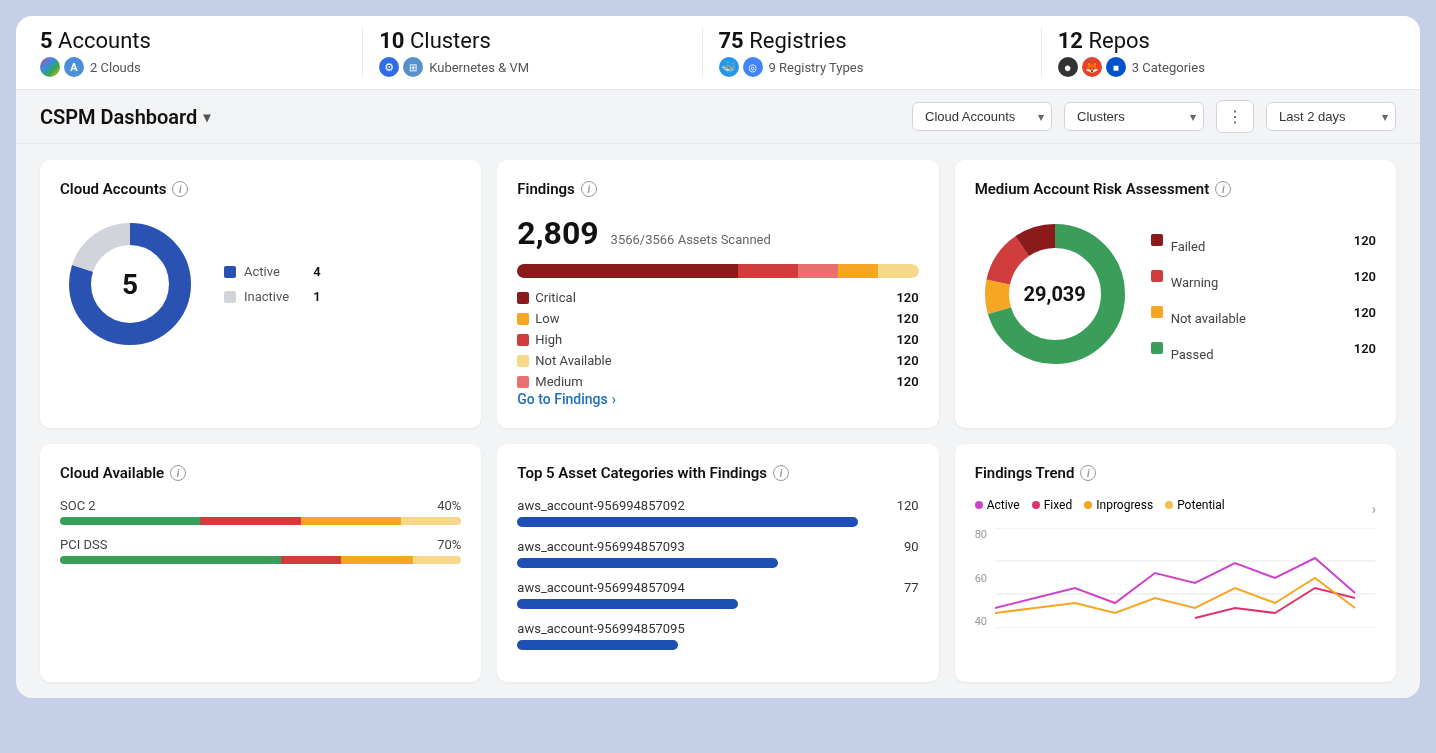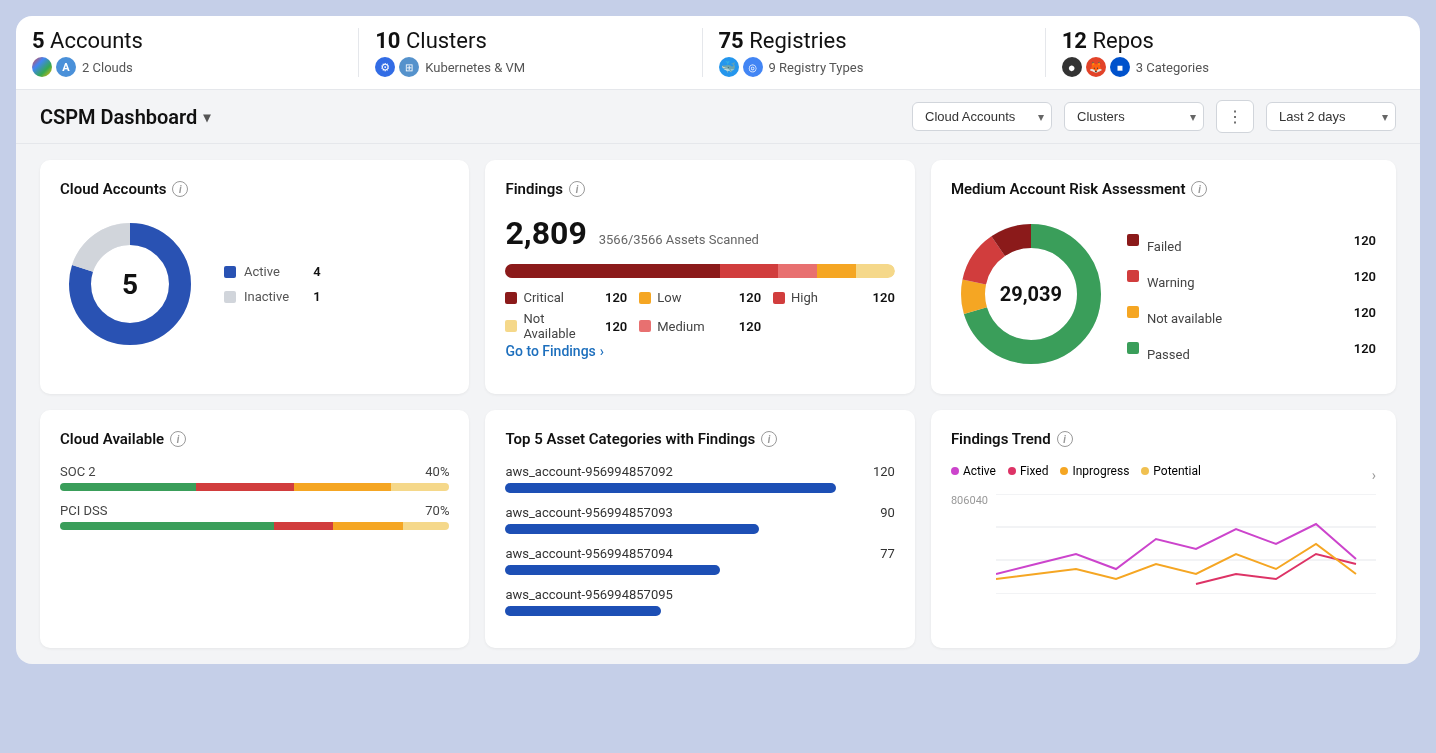--- a/index.html
+++ b/index.html
@@ -12,21 +12,21 @@
     }
     .outer-container {
       background: #c5cfe8;
       border-radius: 16px;
       overflow: hidden;
     }
     
     .stats-bar {
       background: #fff;
       display: flex;
-      padding: 12px 16px;
+      padding: 12px 24px;
       gap: 0;
       border-bottom: 1px solid #e5e7eb;
     }
     .stat-item {
       flex: 1;
       display: flex;
       flex-direction: column;
       gap: 4px;
       padding-right: 16px;
       border-right: 1px solid #e5e7eb;
@@ -199,21 +199,21 @@
     .severity-bar {
       height: 14px;
       border-radius: 7px;
       display: flex;
       overflow: hidden;
       margin: 12px 0;
     }
     .severity-segment { height: 100%; }
     .severity-grid {
       display: grid;
-      grid-template-columns: 1fr 1fr 1fr;
+      grid-template-columns: 1fr;
       gap: 6px 12px;
       margin-top: 8px;
     }
     .severity-row {
       display: flex;
       align-items: center;
       gap: 6px;
       font-size: 13px;
     }
     .severity-dot {
@@ -613,21 +613,21 @@
           </div>
           <div class="trend-legend-item">
             <div class="trend-dot" style="background:#f0c050;"></div>
             <span>Potential</span>
           </div>
         </div>
         <span style="font-size:14px;color:#999;cursor:pointer;">›</span>
       </div>
 
       <div style="display:flex;gap:4px;">
-        <div style="display:flex;justify-content:space-between;font-size:11px;color:#999;height:100px;padding:0 4px 0 0;">
+        <div style="display:flex;flex-direction:column;justify-content:space-between;font-size:11px;color:#999;height:100px;padding:0 4px 0 0;">
           <span>80</span>
           <span>60</span>
           <span>40</span>
         </div>
         <svg width="380" height="100" viewBox="0 0 380 100">
 
           <line x1="0" y1="0" x2="380" y2="0" stroke="#e5e7eb" stroke-width="1"></line>
           <line x1="0" y1="33" x2="380" y2="33" stroke="#e5e7eb" stroke-width="1"></line>
           <line x1="0" y1="66" x2="380" y2="66" stroke="#e5e7eb" stroke-width="1"></line>
           <line x1="0" y1="100" x2="380" y2="100" stroke="#e5e7eb" stroke-width="1"></line>

